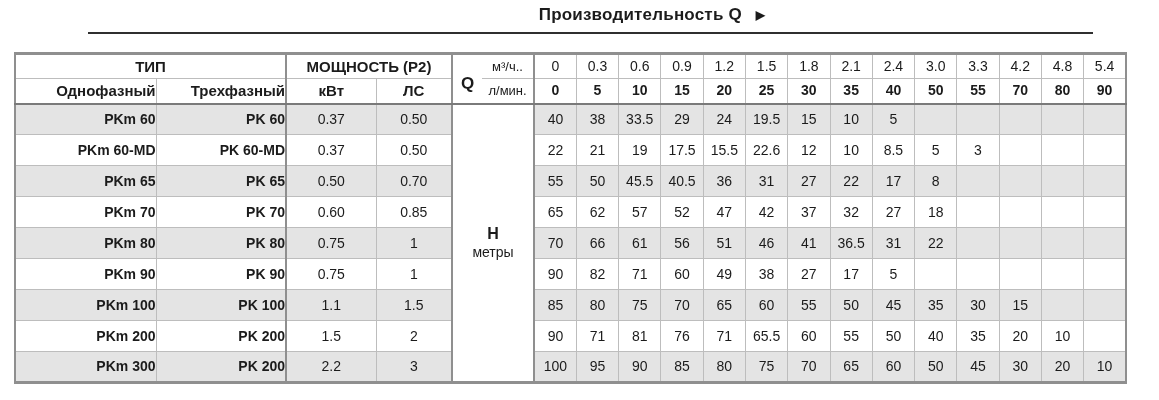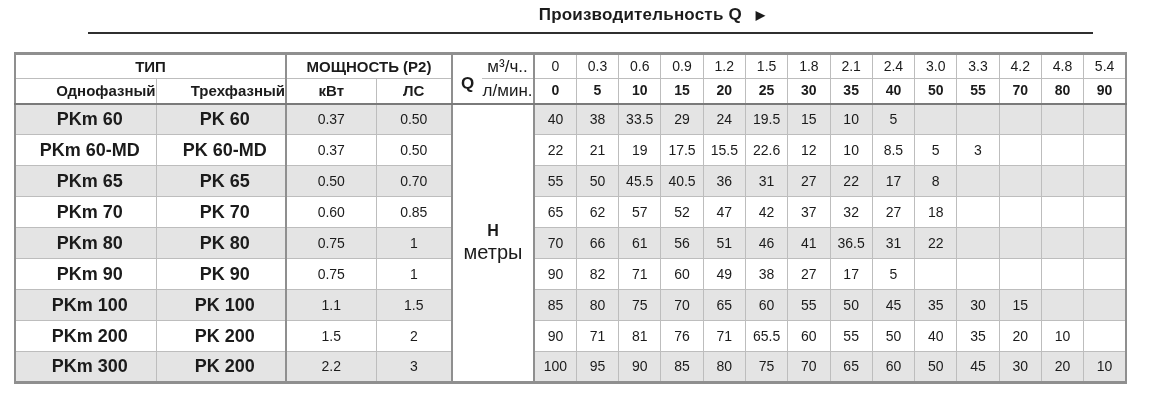--- a/index.html
+++ b/index.html
@@ -17,31 +17,31 @@
   table{position:absolute;top:52px;left:14px;width:1113px;border-collapse:collapse;
     table-layout:fixed;border:2px solid var(--border-thick);
     border-top-width:3px;border-bottom-width:3px;}
   td{border:1px solid var(--border-thin);padding:0;overflow:hidden;
     font-size:14px;text-align:center;vertical-align:middle;line-height:1.05;}
   thead tr{height:25px;}
   tbody tr{height:31px;}
   tbody tr.stripe td{background:var(--row-stripe);}
   .gh{font-weight:bold;font-size:15px;}
   .ph{font-weight:bold;font-size:15px;text-align:right;padding-left:8px;}
-  .uh{font-size:17px;border-left:none;margin-top:36px;}
+  .uh{font-size:13px;border-left:none;margin-top:36px;}
   .qc{font-weight:bold;font-size:17px;border-right:none;
     border-bottom:2px solid var(--header-separator);padding-top:11px;}
   .hr2 td{border-bottom:2px solid var(--header-separator);}
   .fvb{font-weight:bold;}
-  .model{font-weight:bold;font-size:18px;text-align:center;padding-left:8px;}
+  .model{font-weight:bold;font-size:14px;text-align:right;padding-left:8px;}
   .tl{border-left:2px solid var(--border-thick);}
   td.hcol{background:#ffffff !important;border-left:2px solid var(--border-thick);
     border-right:2px solid var(--border-thick);}
   .hl{font-weight:bold;font-size:16px;}
-  .hu{font-size:20px;margin-top:2px;}
+  .hu{font-size:14px;margin-top:2px;}
 </style>
 </head>
 <body>
 
 <div id="stage">
   <div class="title">
     <span>Производительность Q</span>
     <span class="arrow">▶</span>
   </div>
   <div class="rule"></div>

